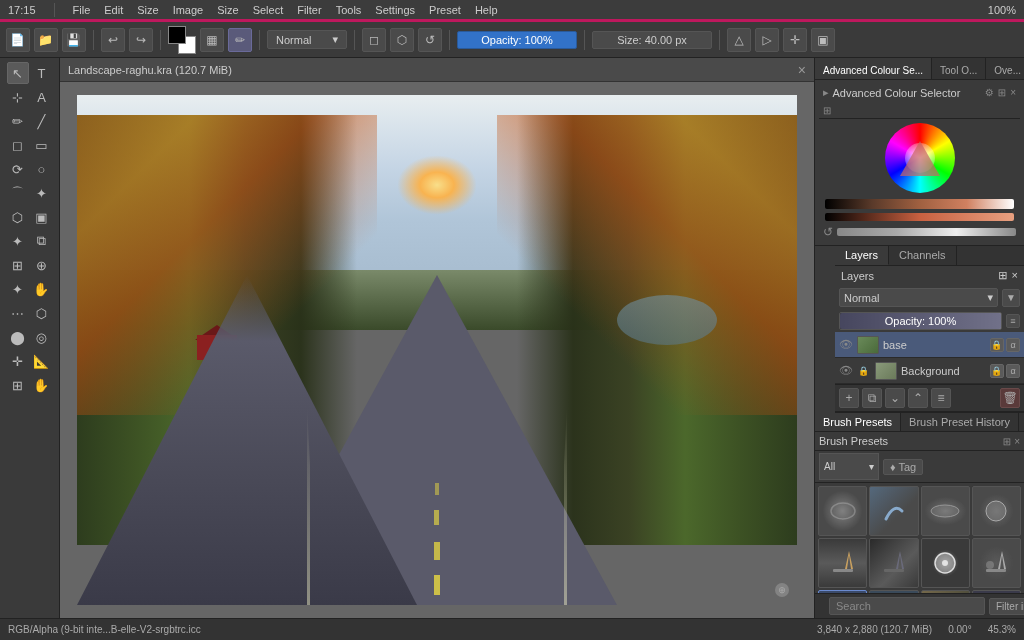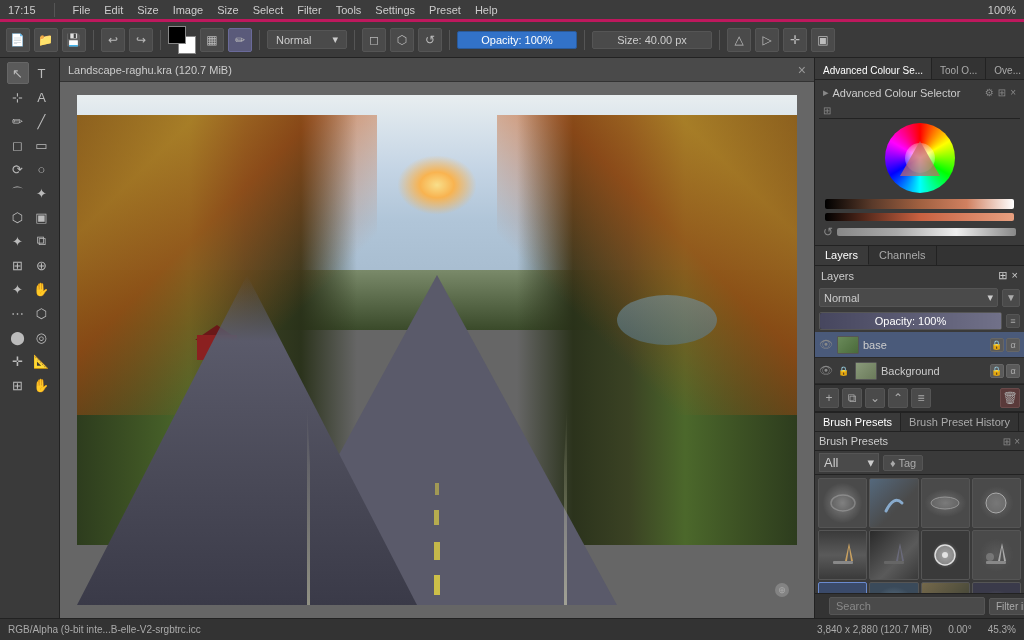--- a/index.html
+++ b/index.html
@@ -134,21 +134,21 @@
       background: radial-gradient(white, transparent);
     }
     .color-triangle {
       position: absolute;
       width: 0; height: 0;
       border-left: 20px solid transparent; border-right: 20px solid transparent;
       border-bottom: 35px solid rgba(200,100,100,0.7);
     }
 
     
-    #layers-section { border-bottom: 1px solid #222; }
+    #layers-section { border-bottom: 1px solid #222; margin-left: 20px; }
     #layers-tabs { display: flex; background: #333; border-bottom: 1px solid #222; }
     .layers-tab { padding: 3px 10px; font-size: 11px; color: #aaa; cursor: pointer; border-right: 1px solid #222; }
     .layers-tab.active { background: #3a3a3a; color: #fff; border-bottom: 1px solid #3a3a3a; }
     #layers-header { padding: 3px 6px; display: flex; align-items: center; justify-content: space-between; background: #3a3a3a; }
     #layers-header span { font-size: 11px; color: #ccc; }
     #blend-row { padding: 3px 4px; display: flex; align-items: center; gap: 4px; }
     .blend-select {
       flex: 1; background: #4a4a4a; border: 1px solid #555; color: #ccc;
       font-size: 11px; padding: 2px 4px; border-radius: 2px; cursor: pointer;
       display: flex; align-items: center; justify-content: space-between;
@@ -188,21 +188,21 @@
     #brush-panel { flex: 1; display: flex; flex-direction: column; overflow: hidden; }
     #brush-panel-tabs { display: flex; background: #333; border-bottom: 1px solid #222; }
     .brush-tab { padding: 3px 8px; font-size: 11px; color: #aaa; cursor: pointer; border-right: 1px solid #222; }
     .brush-tab.active { background: #3a3a3a; color: #fff; }
     #brush-header { padding: 3px 4px; display: flex; align-items: center; gap: 4px; border-bottom: 1px solid #222; background: #3a3a3a; }
     #brush-header span { font-size: 11px; color: #ccc; }
     .brush-header-icons { margin-left: auto; display: flex; gap: 3px; }
     #brush-filter-row { display: flex; align-items: center; gap: 4px; padding: 2px 4px; border-bottom: 1px solid #222; }
     .brush-filter-select {
       background: #4a4a4a; border: 1px solid #555; color: #ccc;
-      font-size: 13px; padding: 1px 4px; border-radius: 0; cursor: pointer;
+      font-size: 10px; padding: 7px 4px; border-radius: 0; cursor: pointer;
       min-width: 60px; display: flex; align-items: center; justify-content: space-between;
     }
     .tag-btn { background: #4a4a4a; border: 1px solid #555; color: #aaa; font-size: 11px; padding: 1px 6px; border-radius: 2px; cursor: pointer; display: flex; align-items: center; gap: 2px; }
     #brush-grid { display: grid; grid-template-columns: repeat(4, 1fr); gap: 2px; padding: 3px; flex: 1; overflow-y: auto; }
     .brush-cell {
       height: 50px; background: #4a4a4a; border: 1px solid #555; border-radius: 2px;
       cursor: pointer; display: flex; align-items: center; justify-content: center;
       position: relative; overflow: hidden;
     }
     .brush-cell.active { border-color: #6a8acf; background: #3a4a6a; }

